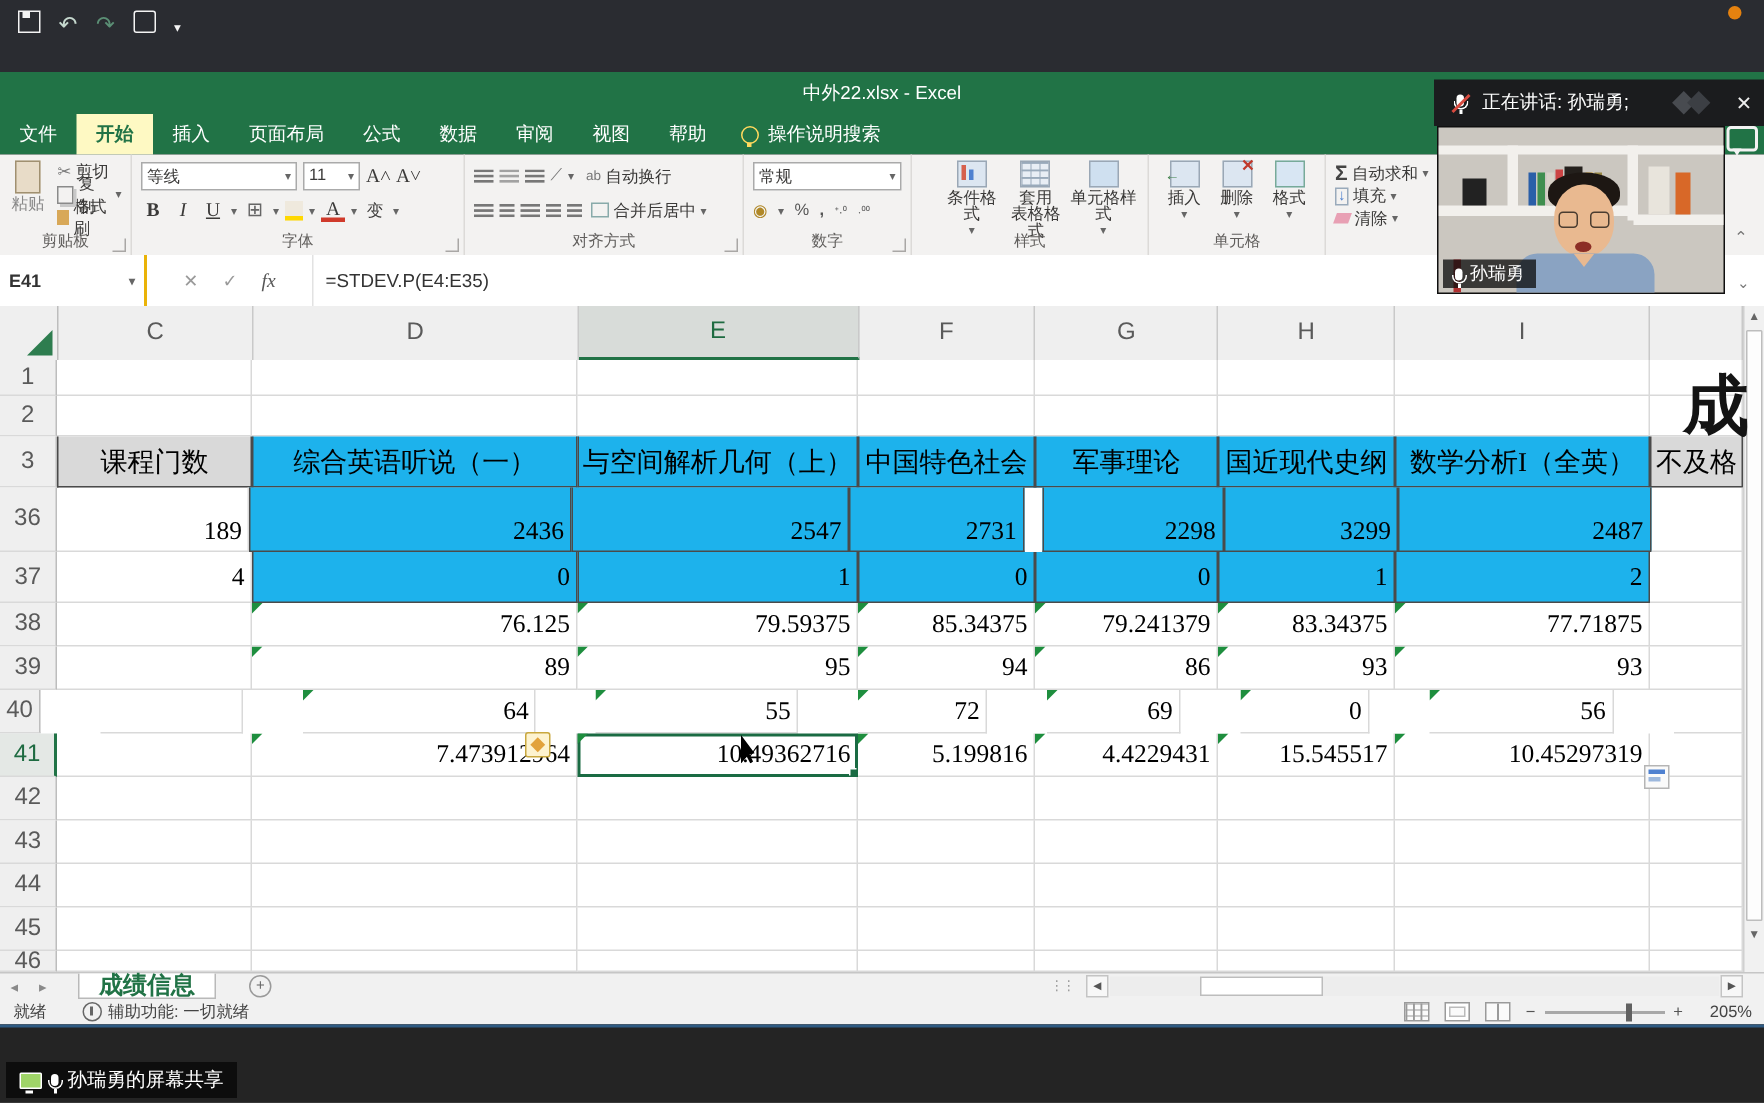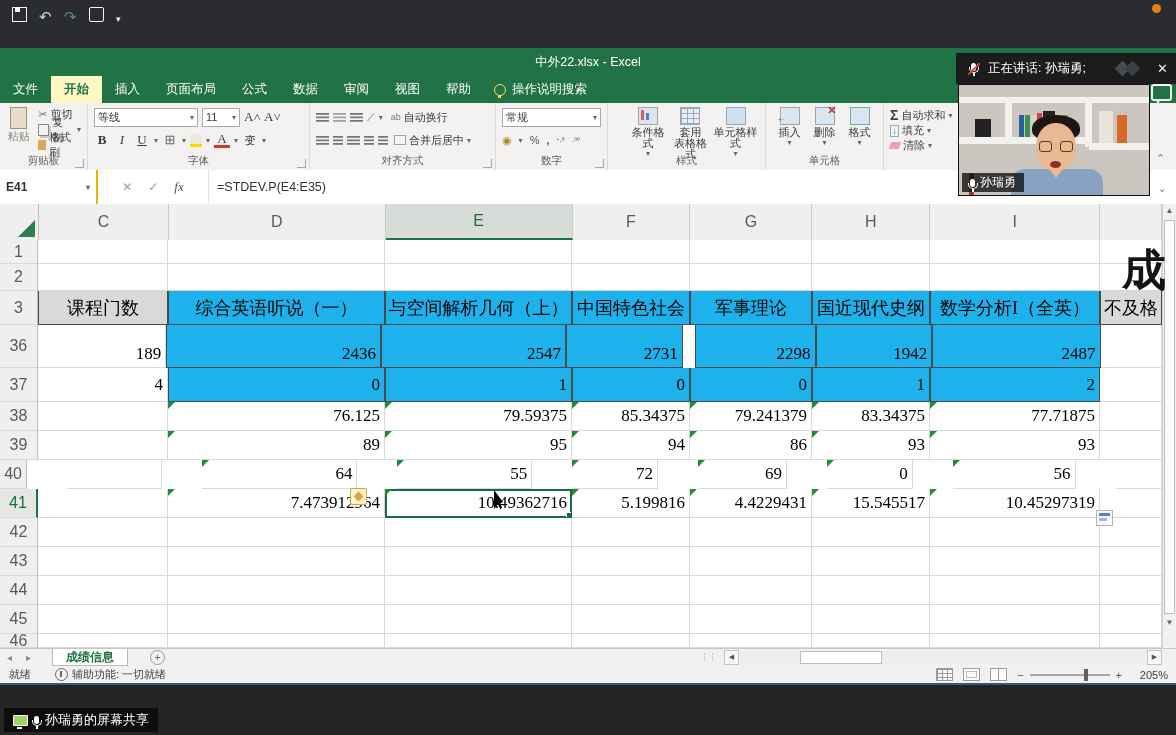--- a/index.html
+++ b/index.html
@@ -92,21 +92,21 @@
   #qanalysis i+i{background:#9db8dd;width:70%;}
   #cursor{top:490px;left:494px;width:13px;height:19px;z-index:9;background:#000;
           clip-path:polygon(0 0,0 100%,30% 76%,48% 100%,62% 93%,44% 68%,70% 64%);filter:drop-shadow(0 0 1px #fff);}
   
   #vscroll{top:204px;left:1162px;width:14px;height:444px;background:#f1f1f1;border-left:1px solid #d0d0d0;box-sizing:border-box;}
   .varrow{height:14px;text-align:center;font-size:8px;color:#666;line-height:14px;}
   #vthumb{margin:2px 1px;height:392px;background:#fdfdfd;border:1px solid #bdbdbd;border-radius:1px;}
   
   #sheetbar{top:648px;left:0;width:1176px;height:18px;background:#f1f1f1;border-top:1px solid #c6c6c6;display:flex;align-items:center;font-size:12px;color:#555;box-sizing:border-box;}
   .navarr{padding:0 7px;color:#8a8a8a;font-size:10px;}
-  #sheettab{height:100%;background:#fff;border:1px solid #b9b9b9;border-top:none;display:flex;align-items:center;padding:0 13px;color:#217346;font-weight:bold;font-size:12px;box-sizing:border-box;text-align:right;}
+  #sheettab{height:100%;background:#fff;border:1px solid #b9b9b9;border-top:none;display:flex;align-items:center;padding:0 13px;color:#217346;font-weight:bold;font-size:16px;box-sizing:border-box;text-align:right;}
   #addsheet{margin-left:22px;width:13px;height:13px;border:1px solid #9a9a9a;border-radius:50%;display:flex;align-items:center;justify-content:center;font-size:10px;color:#666;}
   #hscroll{position:absolute;left:700px;top:650px;width:462px;height:14px;display:flex;align-items:center;}
   #hsplit{color:#999;font-size:9px;letter-spacing:-1px;margin-right:8px;}
   .hsbtn{width:13px;height:13px;border:1px solid #c4c4c4;background:#f7f7f7;color:#555;font-size:7px;display:flex;align-items:center;justify-content:center;}
   #htrack{flex:1;height:13px;background:#ededed;position:relative;margin:0 1px;}
   #hthumb{position:absolute;left:60px;top:0;width:82px;height:13px;background:#fff;border:1px solid #bdbdbd;box-sizing:border-box;}
   
   #statusbar{top:666px;left:0;width:1176px;height:17px;background:#f1f1f1;display:flex;align-items:center;font-size:11px;color:#444;box-sizing:border-box;}
   #ready{margin-left:9px;}
   #accicon{margin-left:24px;width:11px;height:11px;border:1px solid #666;border-radius:50%;position:relative;margin-right:4px;}
@@ -410,21 +410,21 @@
         <div class="cell ctr hdr blue" style="width: 170px;">数学分析I（全英）</div>
         <div class="cell ctr hdr gray" style="width: 62px;">不及格</div>
       </div>
       <div class="grow" style="height: 43px;">
         <div class="rh">36</div>
         <div class="cell bot" style="width: 130px;">189</div>
         <div class="cell blue bot" style="width: 217px;">2436</div>
         <div class="cell blue bot" style="width: 187px;">2547</div>
         <div class="cell blue bot" style="width: 118px;">2731</div>
         <div class="cell blue bot" style="width: 122px; margin-left: 12px;">2298</div>
-        <div class="cell blue bot" style="width: 118px;">1942</div>
+        <div class="cell blue bot" style="width: 118px;">3299</div>
         <div class="cell blue bot" style="width: 170px;">2487</div>
         <div class="cell bot" style="width: 62px;"></div>
       </div>
       <div class="grow" style="height: 34px;">
         <div class="rh">37</div>
         <div class="cell" style="width: 130px;">4</div>
         <div class="cell blue" style="width: 217px;">0</div>
         <div class="cell blue" style="width: 187px;">1</div>
         <div class="cell blue" style="width: 118px;">0</div>
         <div class="cell blue" style="width: 122px;">0</div>

